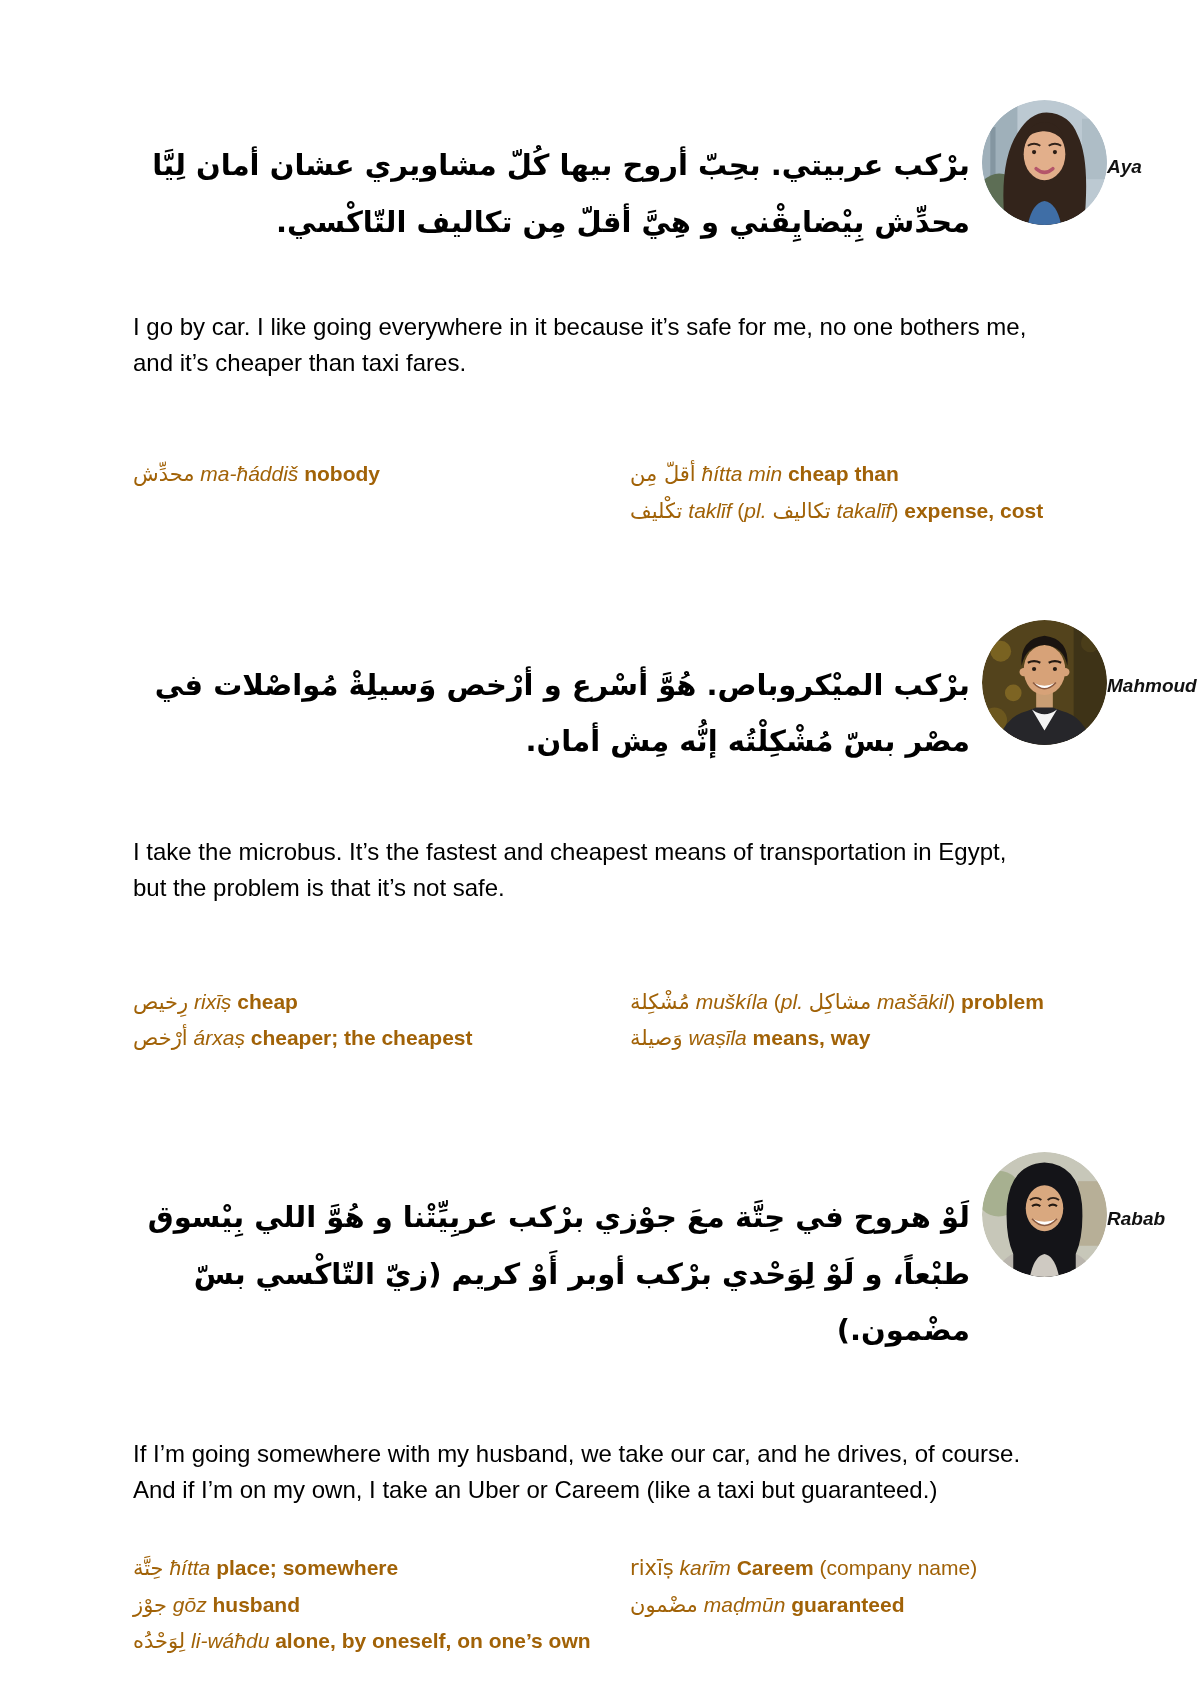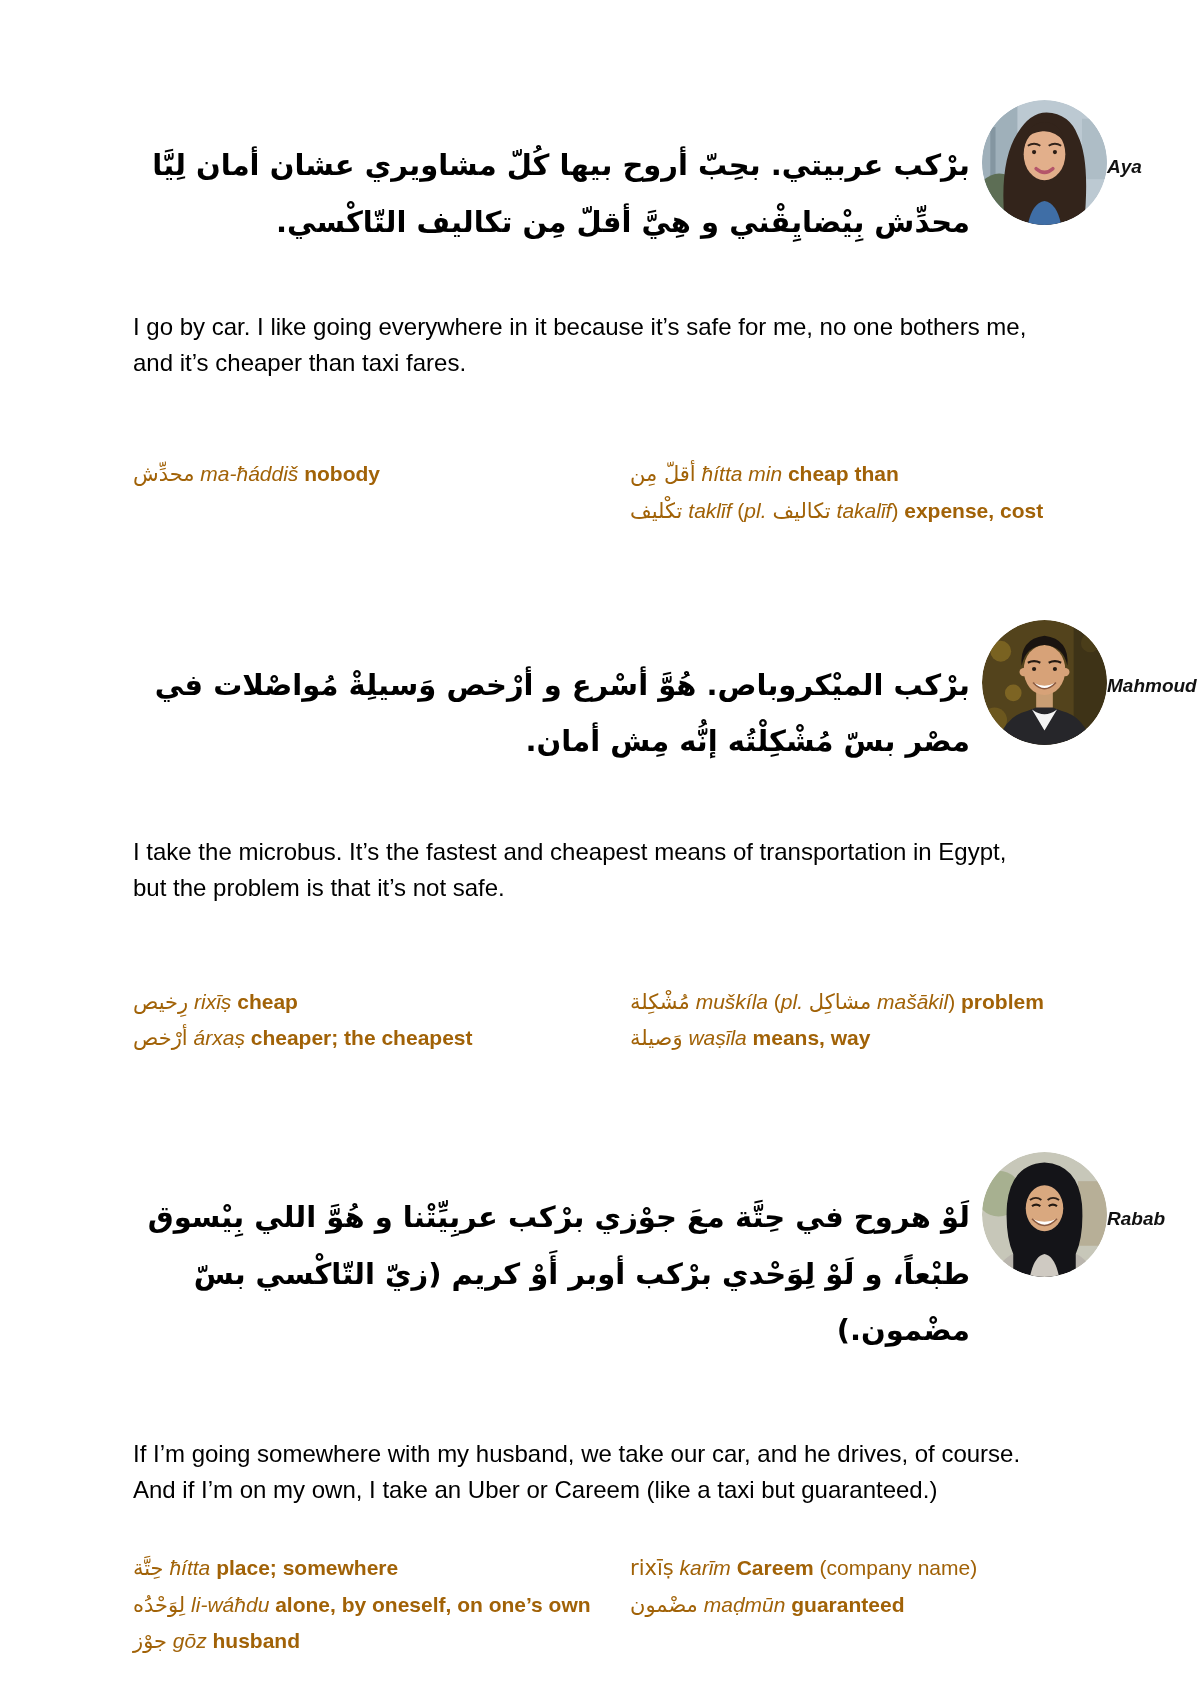--- a/index.html
+++ b/index.html
@@ -162,21 +162,21 @@
           </g>
         </svg>
       </div>
       <div class="speaker-name">Rabab</div>
     </div>
   </div>
   <p class="translation mt-trans3">If I’m going somewhere with my husband, we take our car, and he drives, of course. And if I’m on my own, I take an Uber or Careem (like a taxi but guaranteed.)</p>
   <div class="vocab-grid mt-vocab3">
     <div class="vocab-col">
         <div class="vocab-entry"><span class="seg-ar" dir="rtl">حِتَّة</span><span class="seg-r"> </span><span class="seg-it">ħítta</span><span class="seg-r"> </span><span class="seg-b">place; somewhere</span></div>
+        <div class="vocab-entry"><span class="seg-ar" dir="rtl">جوْز</span><span class="seg-r"> </span><span class="seg-it">gōz</span><span class="seg-r"> </span><span class="seg-b">husband</span></div>
         <div class="vocab-entry"><span class="seg-ar" dir="rtl">لِوَحْدُه</span><span class="seg-r"> </span><span class="seg-it">li-wáħdu</span><span class="seg-r"> </span><span class="seg-b">alone, by oneself, on one’s own</span></div>
-        <div class="vocab-entry"><span class="seg-ar" dir="rtl">جوْز</span><span class="seg-r"> </span><span class="seg-it">gōz</span><span class="seg-r"> </span><span class="seg-b">husband</span></div>
       </div>
     <div class="vocab-col">
         <div class="vocab-entry"><span class="seg-ar" dir="rtl">rixīṣ</span><span class="seg-r"> </span><span class="seg-it">karīm</span><span class="seg-r"> </span><span class="seg-b">Careem</span><span class="seg-r"> (company name)</span></div>
         <div class="vocab-entry"><span class="seg-ar" dir="rtl">مضْمون</span><span class="seg-r"> </span><span class="seg-it">maḍmūn</span><span class="seg-r"> </span><span class="seg-b">guaranteed</span></div>
       </div>
   </div>
 </section>
 
 </body></html>

